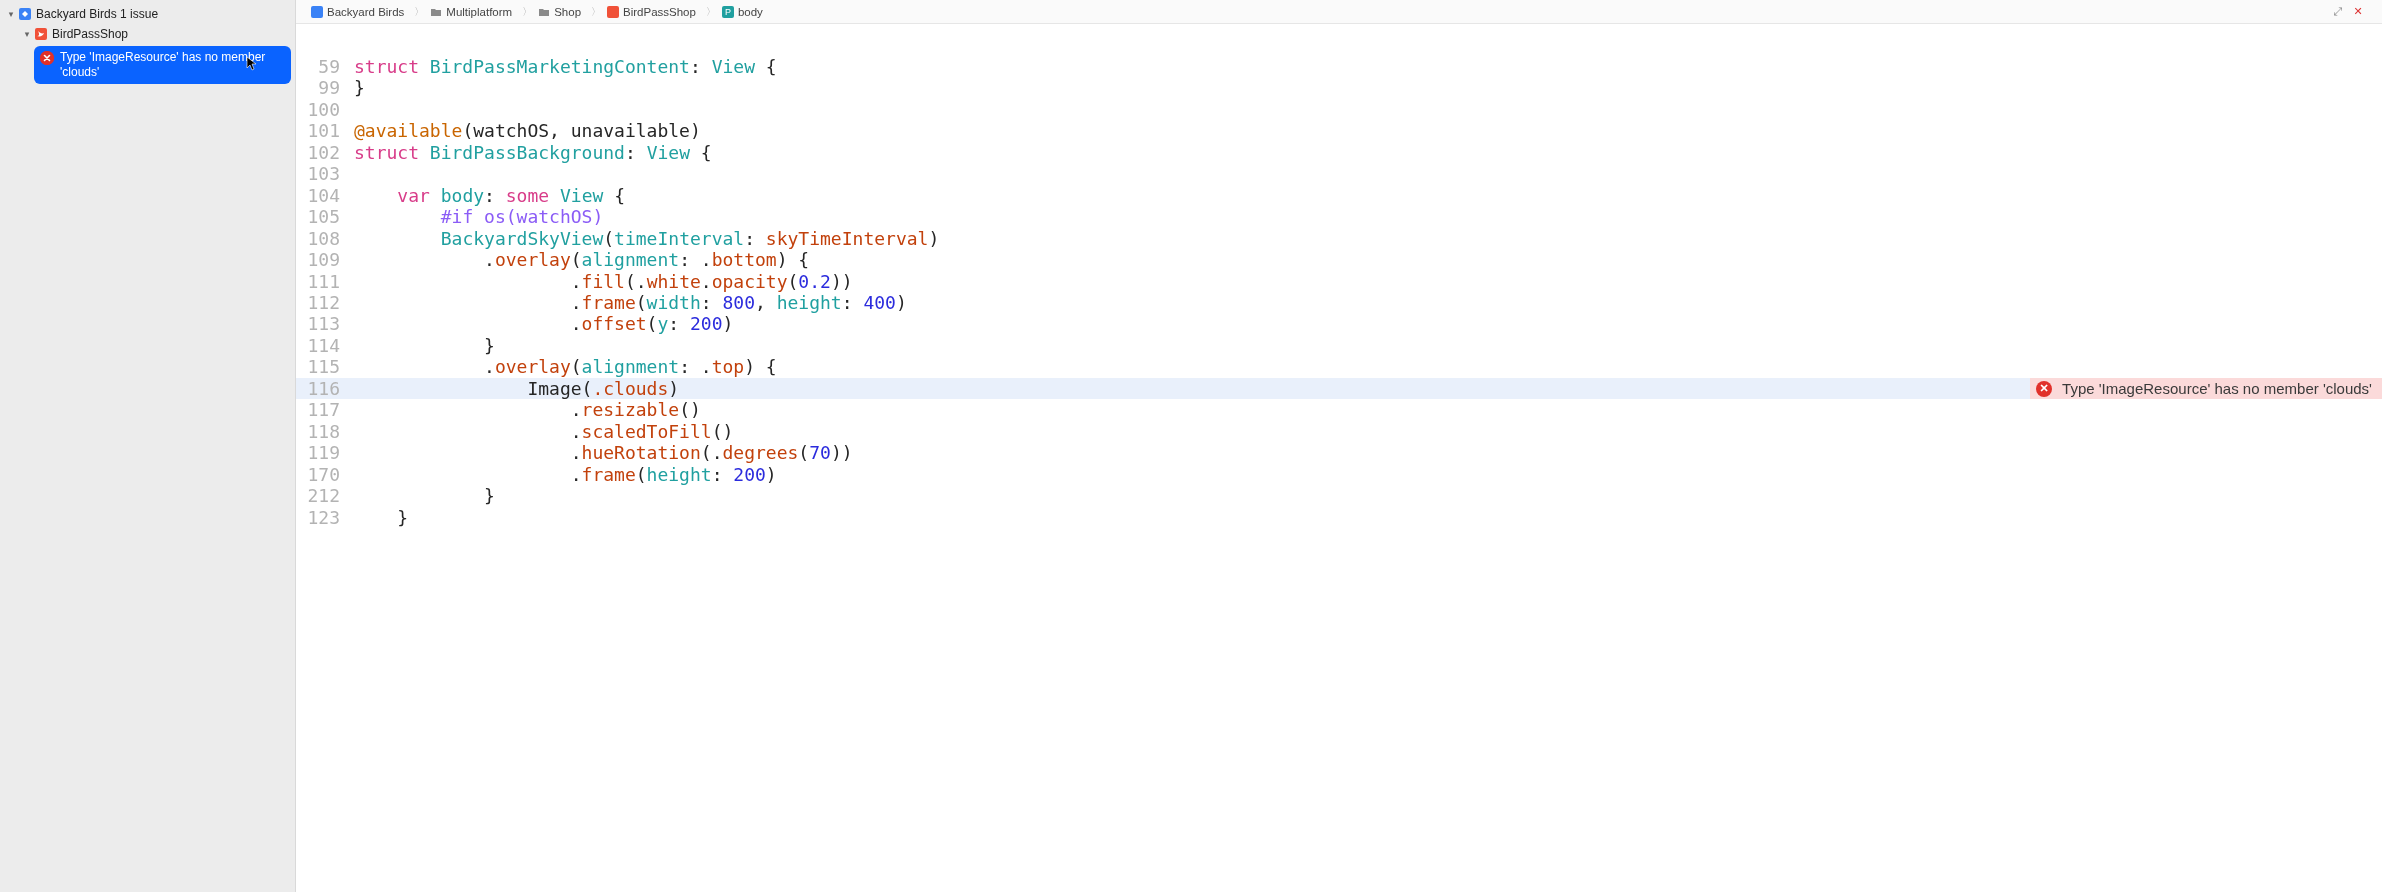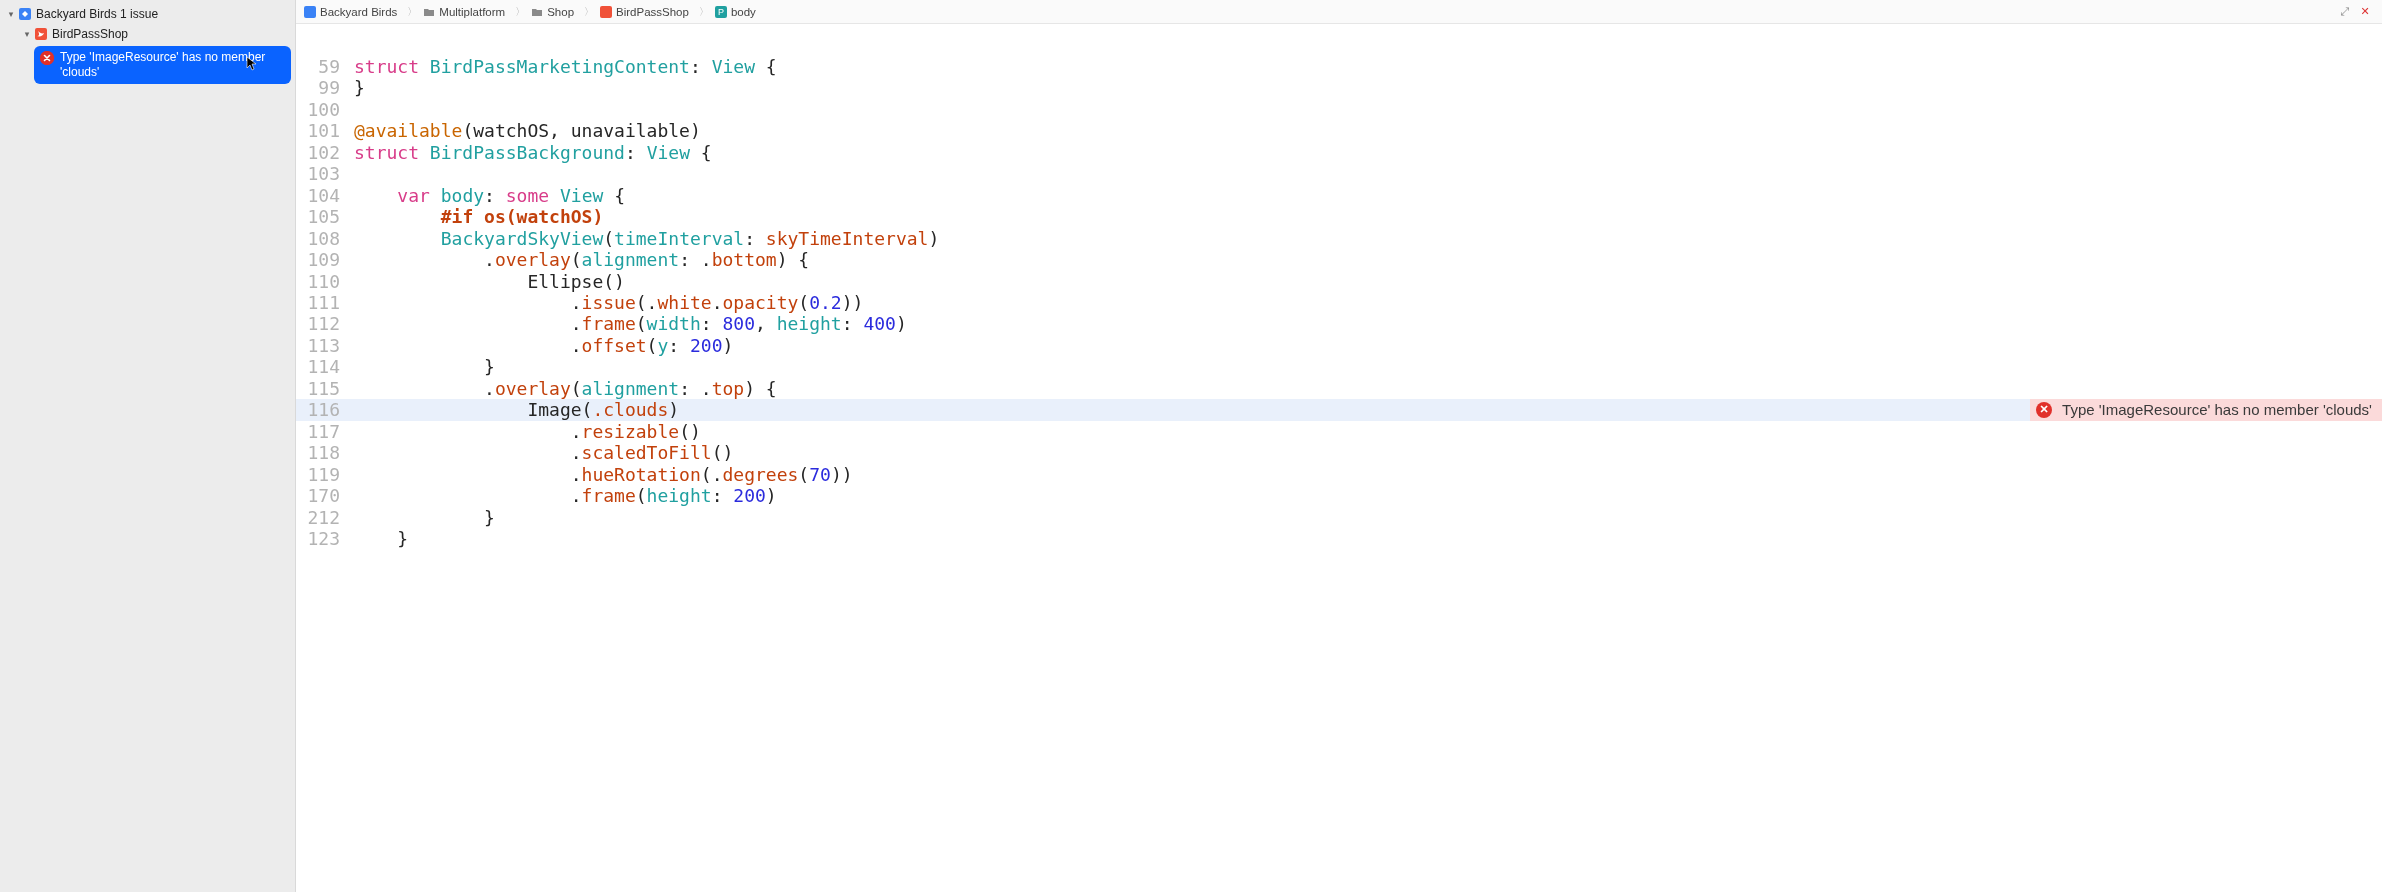--- a/index.html
+++ b/index.html
@@ -83,21 +83,21 @@
     flex: 1;
     display: flex;
     flex-direction: column;
     background: #fff;
   }
   
   .breadcrumb {
     height: 24px;
     display: flex;
     align-items: center;
-    padding: 0 8px;
+    padding: 0 15px;
     font-size: 11.5px;
     color: #444;
     border-bottom: 1px solid #e6e6e6;
     background: #fafafa;
   }
   .crumb {
     display: inline-flex;
     align-items: center;
     gap: 4px;
   }
@@ -145,21 +145,21 @@
     flex-shrink: 0;
   }
   .code {
     white-space: pre;
     color: #262626;
   }
   
   .kw-struct { color: #d83c89; }
   .type      { color: #21a0a0; }
   .ident     { color: #20a0a0; }
-  .pp        { color: #c2410c; font-weight: bold; }   
+  .pp        { color: #8b5cf6; }   
   .attr      { color: #c96500; }   
   .str       { color: #c9332d; }
   .num       { color: #2b2bdd; }
   .argl      { color: #20a0a0; }   
   .member    { color: #c2410c; }
   .plain     { color: #262626; }
   
   .inline-error {
     position: absolute;
     right: 0;
@@ -315,26 +315,22 @@
       </div>
       <div class="code-line">
         <div class="gutter">108</div>
         <div class="code"><span class="plain">        </span><span class="type">BackyardSkyView</span><span class="plain">(</span><span class="argl">timeInterval</span><span class="plain">: </span><span class="member">skyTimeInterval</span><span class="plain">)</span></div>
       </div>
       <div class="code-line">
         <div class="gutter">109</div>
         <div class="code"><span class="plain">            .</span><span class="member">overlay</span><span class="plain">(</span><span class="argl">alignment</span><span class="plain">: .</span><span class="member">bottom</span><span class="plain">) {</span></div>
       </div>
       <div class="code-line">
-        <div class="gutter">110</div>
-        <div class="code"><span class="plain">                Ellipse()</span></div>
-      </div>
-      <div class="code-line">
         <div class="gutter">111</div>
-        <div class="code"><span class="plain">                    .</span><span class="member">issue</span><span class="plain">(.</span><span class="member">white</span><span class="plain">.</span><span class="member">opacity</span><span class="plain">(</span><span class="num">0.2</span><span class="plain">))</span></div>
+        <div class="code"><span class="plain">                    .</span><span class="member">fill</span><span class="plain">(.</span><span class="member">white</span><span class="plain">.</span><span class="member">opacity</span><span class="plain">(</span><span class="num">0.2</span><span class="plain">))</span></div>
       </div>
       <div class="code-line">
         <div class="gutter">112</div>
         <div class="code"><span class="plain">                    .</span><span class="member">frame</span><span class="plain">(</span><span class="argl">width</span><span class="plain">: </span><span class="num">800</span><span class="plain">, </span><span class="argl">height</span><span class="plain">: </span><span class="num">400</span><span class="plain">)</span></div>
       </div>
       <div class="code-line">
         <div class="gutter">113</div>
         <div class="code"><span class="plain">                    .</span><span class="member">offset</span><span class="plain">(</span><span class="argl">y</span><span class="plain">: </span><span class="num">200</span><span class="plain">)</span></div>
       </div>
       <div class="code-line">

